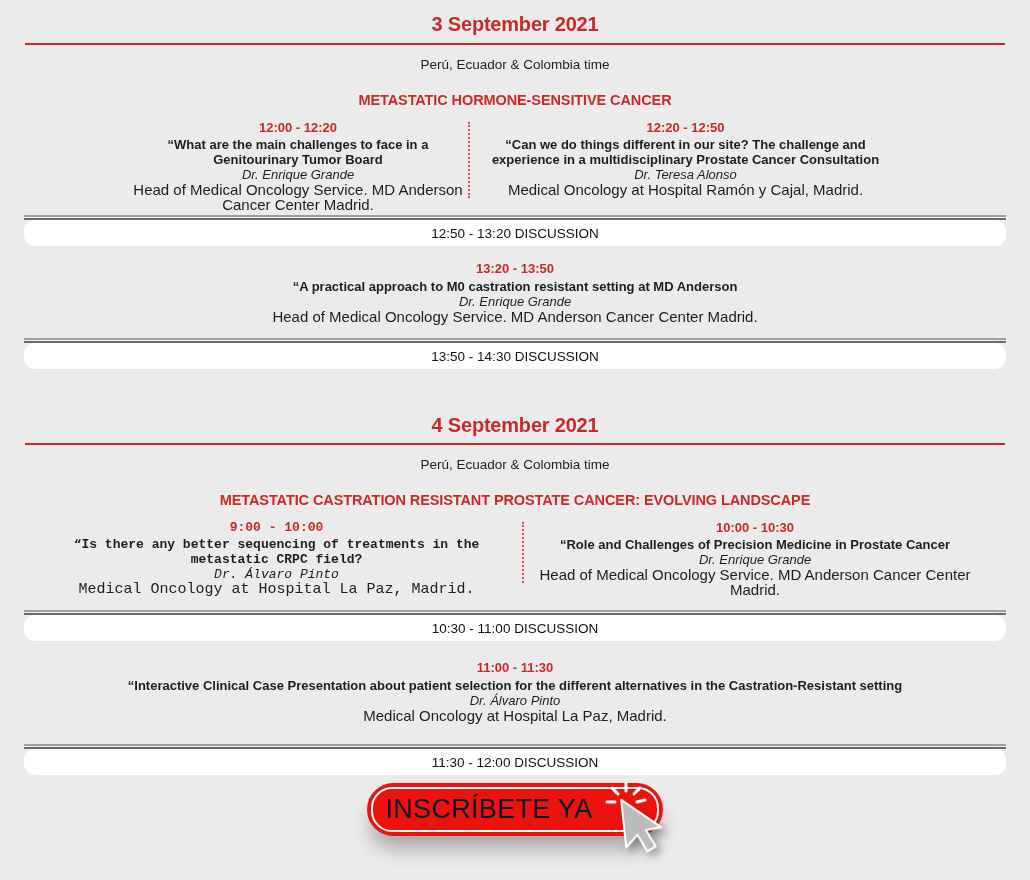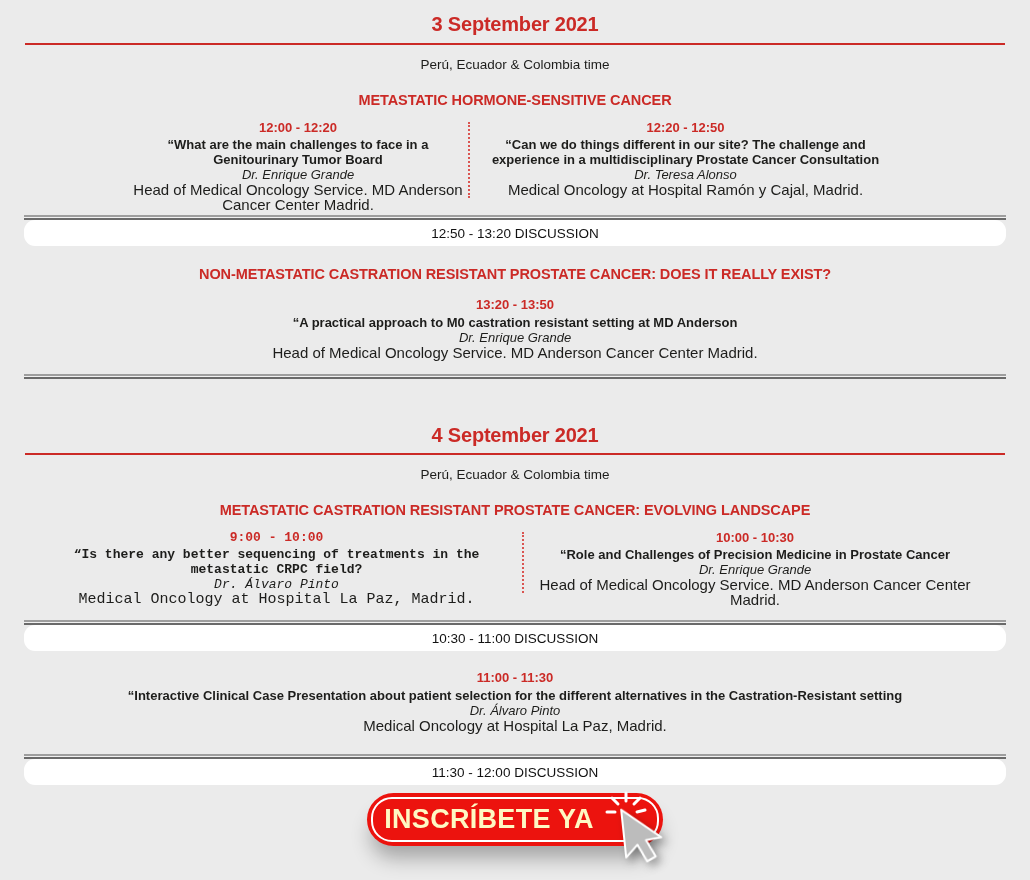--- a/index.html
+++ b/index.html
@@ -97,21 +97,21 @@
   }
   .cta::before{
     content:"";
     position:absolute;inset:4px;
     border:2px solid #ffffff;border-radius:21px;
     pointer-events:none;
   }
   .cta-label{
     position:absolute;left:0;right:52px;top:0;bottom:0;
     display:flex;align-items:center;justify-content:center;
-    color:#fef9c3;font-size:27px;font-weight:bold;
+    color:#0f172a;font-size:27px;font-weight:normal;
     letter-spacing:0.3px;
     white-space:nowrap;
   }
   .cta-pointer{
     position:absolute;
     right:-26px;top:2px;
     width:84px;height:92px;
     overflow:visible;
     pointer-events:none;
   }
@@ -147,31 +147,31 @@
         <div class="speaker">Dr. Teresa Alonso</div>
         <div class="affil">Medical Oncology at Hospital Ramón y Cajal, Madrid.</div>
       </div>
     </div>
 
     <div class="disc">
       <div class="dbl"></div>
       <div class="band">12:50 - 13:20 DISCUSSION</div>
     </div>
 
-    <div class="sec-heading">NON-METASTATIC CASTRATION RESISTANT PROSTATE CANCER: DOES IT REALLY EXIST?</div>
 
     <div class="single">
       <div class="time">13:20 - 13:50</div>
       <div class="talk-title">“A practical approach to M0 castration resistant setting at MD Anderson</div>
       <div class="speaker">Dr. Enrique Grande</div>
       <div class="affil">Head of Medical Oncology Service. MD Anderson Cancer Center Madrid.</div>
     </div>
 
     <div class="disc gap14">
       <div class="dbl"></div>
+      <div class="band">13:50 - 14:30 DISCUSSION</div>
     </div>
   </section>
 
   <section class="day day2">
     <div class="day-title">4 September 2021</div>
     <hr class="red-rule">
     <div class="tz">Perú, Ecuador &amp; Colombia time</div>
 
     <div class="sec-heading">METASTATIC CASTRATION RESISTANT PROSTATE CANCER: EVOLVING LANDSCAPE</div>
 

